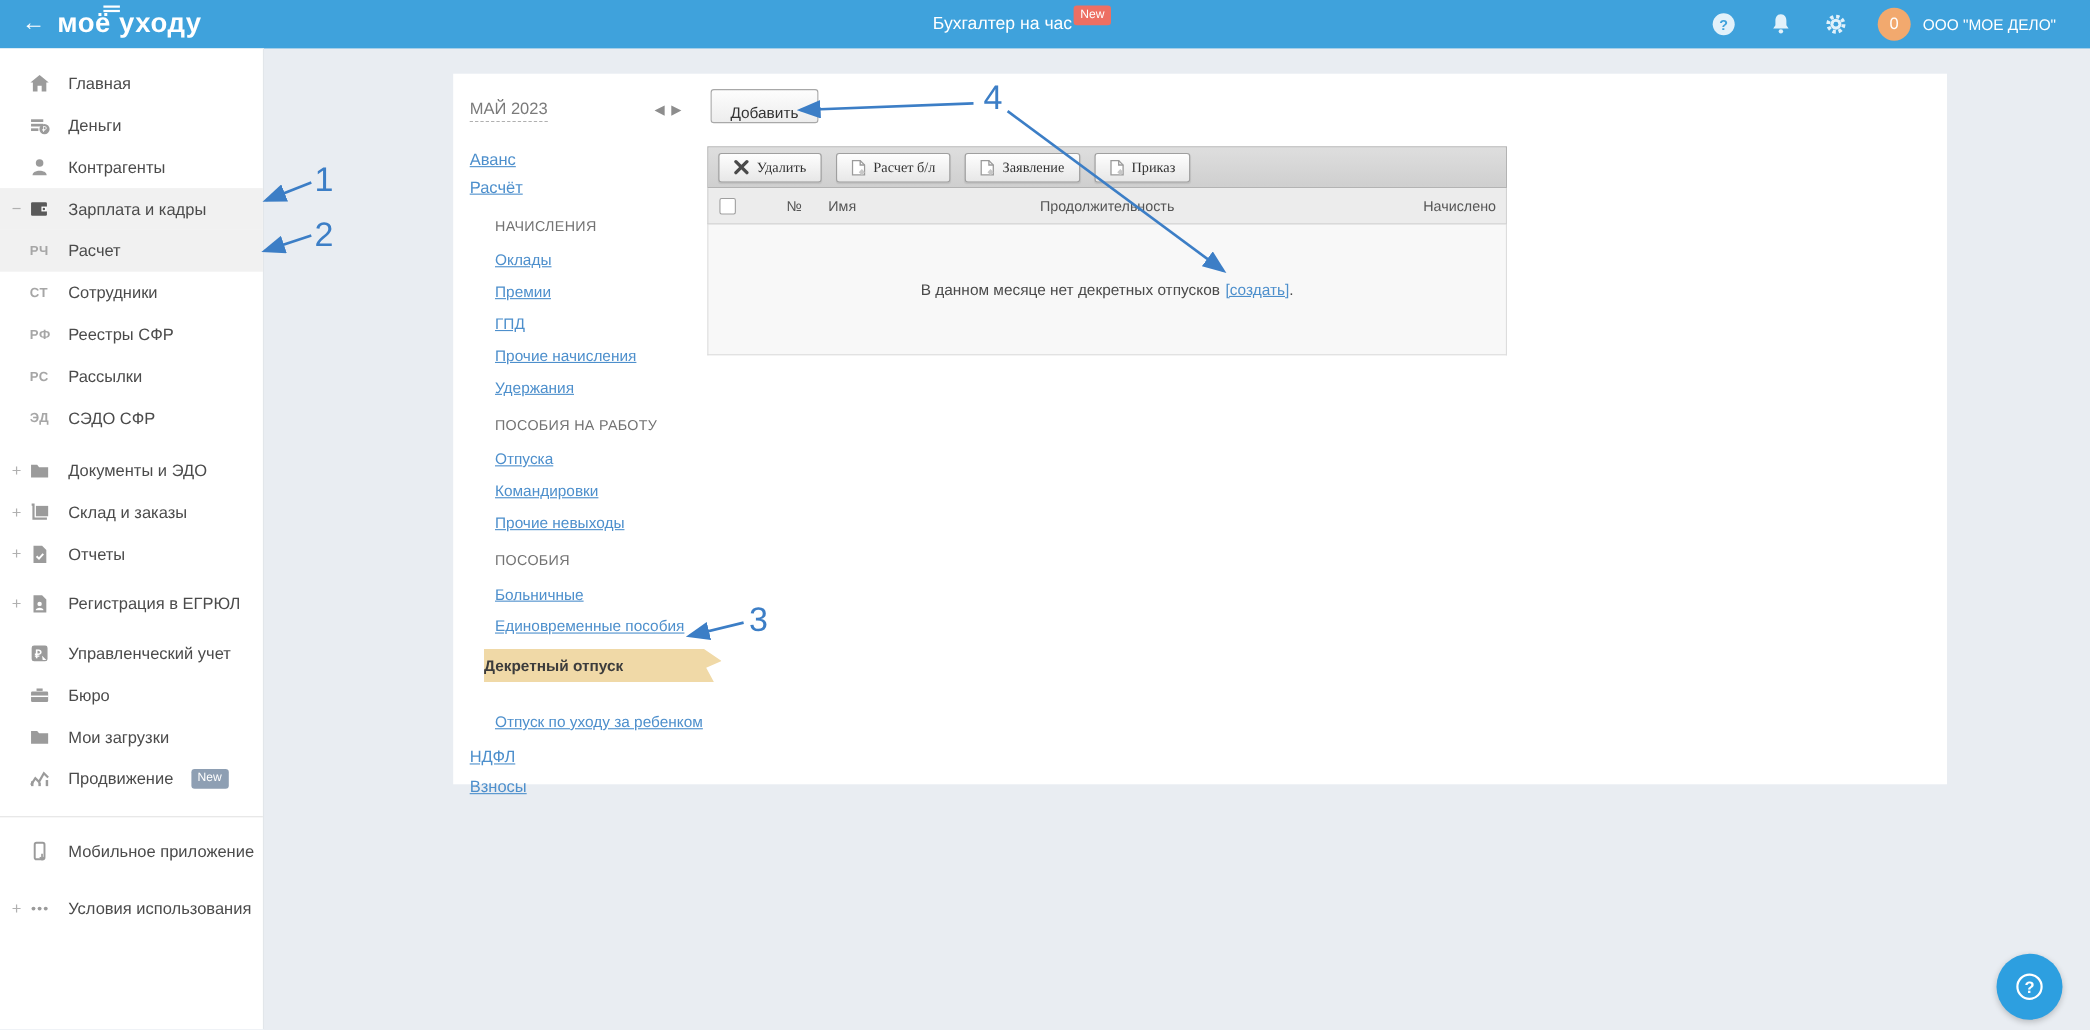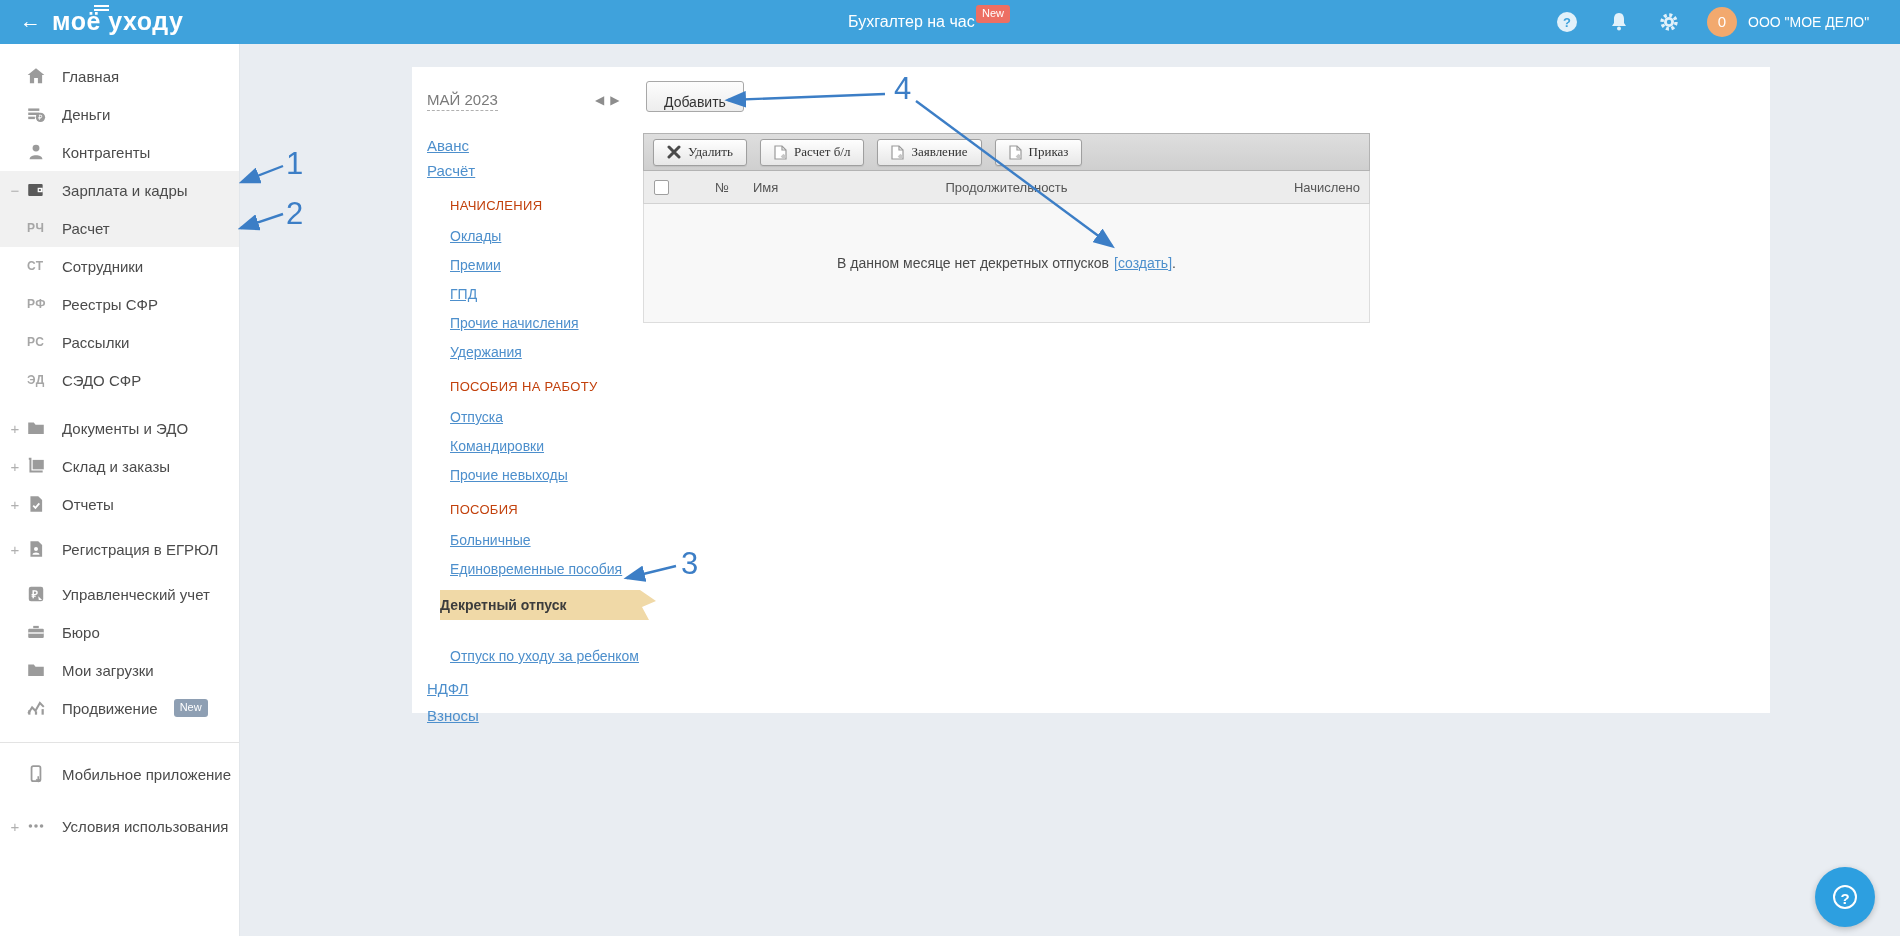--- a/index.html
+++ b/index.html
@@ -36,21 +36,21 @@
   .mnav { position:absolute; left:183px; top:26px; font-size:12px; color:#8d8d8d; letter-spacing:6px; cursor:pointer; }
   .btn-add { position:absolute; left:234px; top:14px; height:31px; padding:12px 17px; font-size:14px; color:#333;
              background:linear-gradient(#fdfdfd,#ededed); border:1px solid #a8a8a8; border-radius:3px; cursor:pointer;
              font-family:"Liberation Sans",sans-serif; }
 
   
   .cnav { position:absolute; left:15px; top:70px; width:222px; }
   .cl { display:inline-block; color:#4d8fcc; font-size:14px; text-decoration:underline; cursor:pointer; }
   .cnav .tab { display:block; margin-bottom:8px; width:max-content; }
   .sect { padding-left:23px; }
-  .sect-title { margin-top:19px; margin-bottom:15px; font-size:13px; color:#c2410c; letter-spacing:.3px; }
+  .sect-title { margin-top:19px; margin-bottom:15px; font-size:13px; color:#737373; letter-spacing:.3px; }
   .sect .cl { display:block; margin:0 0 13px 0; width:max-content; }
   .ribbon { position:relative; margin:2px 0 10px -10px; width:216px; height:48px; line-height:30px;
             background:#f0d9a7; font-size:14px; font-weight:bold; color:#3c3c3c; cursor:pointer;
             clip-path:polygon(0 0,200px 0,216px 11px,202px 17px,209px 30px,0 30px); }
   .toplink { display:block; margin-top:16px; width:max-content; font-size:15px;text-align:right; }
 
   
   .tbl { position:absolute; left:231px; top:66px; width:727px; }
   .tbl-toolbar { height:38px; background:linear-gradient(#dedede,#cfcfcf); border:1px solid #b3b3b3;
                  display:flex; align-items:center; gap:13px; padding:0 9px; }

